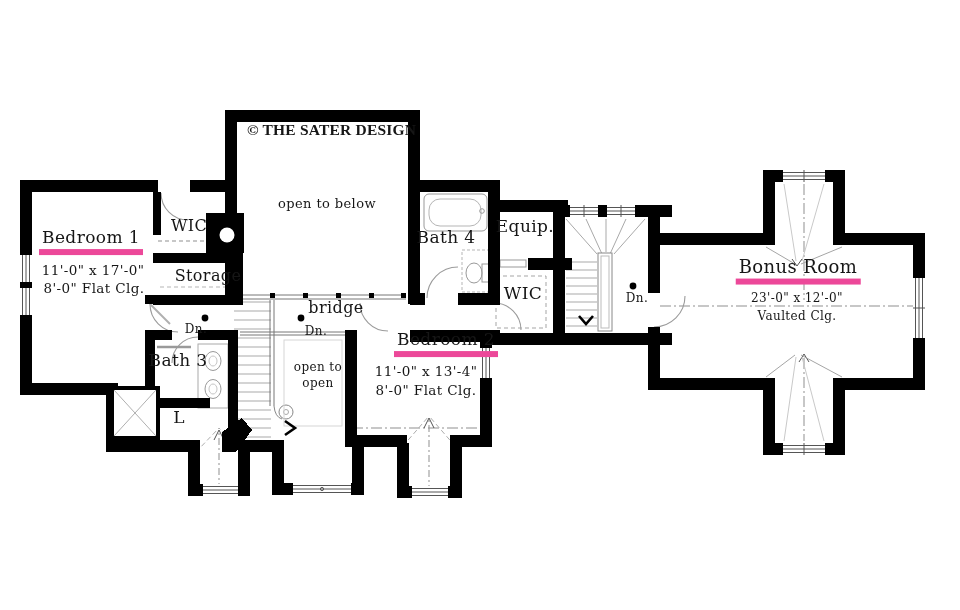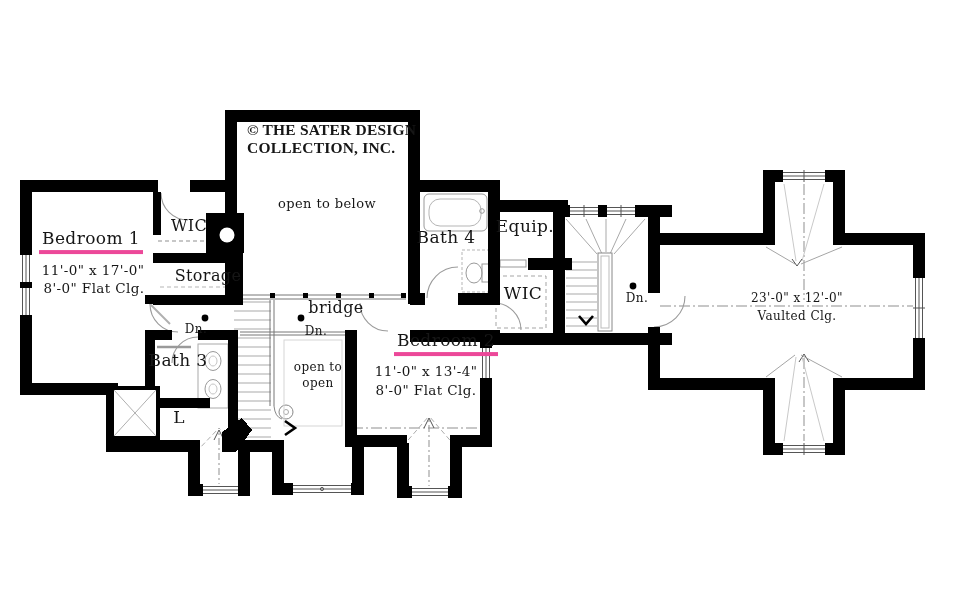--- a/index.html
+++ b/index.html
@@ -1,21 +1,21 @@
 <!DOCTYPE html>
 <html><head>
 <meta charset="utf-8">
 <style>
   html,body{margin:0;padding:0;background:#fff;}
   #plan{position:relative;width:960px;height:610px;background:#fff;overflow:hidden;
         font-family:"DejaVu Serif",serif;color:#161616;}
   #linework{position:absolute;left:0;top:0;}
   .lbl{position:absolute;transform:translate(-50%,-50%);white-space:nowrap;
        letter-spacing:.4px;line-height:1.05;}
-  .room-name{border-bottom:4px solid #ec4899;padding:0 3px 2px;}
+  .room-name{border-bottom:6px solid #ec4899;padding:0 3px 2px;}
   .sz18{font-size:18px;} .sz17{font-size:17px;} .sz16{font-size:16px;}
   .sz15{font-size:13px;} .sz14{font-size:12px;} .sz13{font-size:13.5px;}
   .copyright{position:absolute;left:247px;top:121px;transform:none;
        font-family:"Liberation Serif",serif;font-weight:bold;font-size:15.5px;
        line-height:17.5px;letter-spacing:.2px;}
 </style>
 </head>
 <body>
 
 <div id="plan">
@@ -246,21 +246,20 @@
     <circle cx="205" cy="318" r="3.4" fill="#000"></circle>
     <circle cx="301" cy="318" r="3.4" fill="#000"></circle>
     <circle cx="633" cy="286" r="3.4" fill="#000"></circle>
     <path d="M285 421L295 428L285 435" stroke="#000" stroke-width="2.6" fill="none"></path>
     <path d="M579 316L586 324L593 316" stroke="#000" stroke-width="2.6" fill="none"></path>
   </g>
 </svg>
 
   <div class="copyright">
     <div>© THE SATER DESIGN</div>
-    <div>COLLECTION, INC.</div>
   </div>
 
   <div class="lbl sz15" style="left:327px;top:204px">open to below</div>
 
   <div class="lbl sz17 room-name" style="left:91px;top:242px">Bedroom 1</div>
   <div class="lbl sz13" style="left:93px;top:270px">11'-0" x 17'-0"</div>
   <div class="lbl sz13" style="left:94px;top:288px">8'-0" Flat Clg.</div>
 
   <div class="lbl sz16" style="left:189px;top:226px">WIC</div>
   <div class="lbl sz16" style="left:208px;top:276px">Storage</div>
@@ -278,16 +277,17 @@
 
   <div class="lbl sz14" style="left:318px;top:367px">open to</div>
   <div class="lbl sz14" style="left:318px;top:383px">open</div>
 
   <div class="lbl sz17 room-name" style="left:446px;top:344px">Bedroom 2</div>
   <div class="lbl sz13" style="left:426px;top:371px">11'-0" x 13'-4"</div>
   <div class="lbl sz13" style="left:426px;top:390px">8'-0" Flat Clg.</div>
 
   <div class="lbl sz14" style="left:637px;top:298px">Dn.</div>
 
+  <div class="lbl sz18 room-name" style="left:798px;top:271px">Bonus Room</div>
   <div class="lbl sz14" style="left:797px;top:298px">23'-0" x 12'-0"</div>
   <div class="lbl sz14" style="left:797px;top:316px">Vaulted Clg.</div>
 
 </div>
 
 </body></html>

